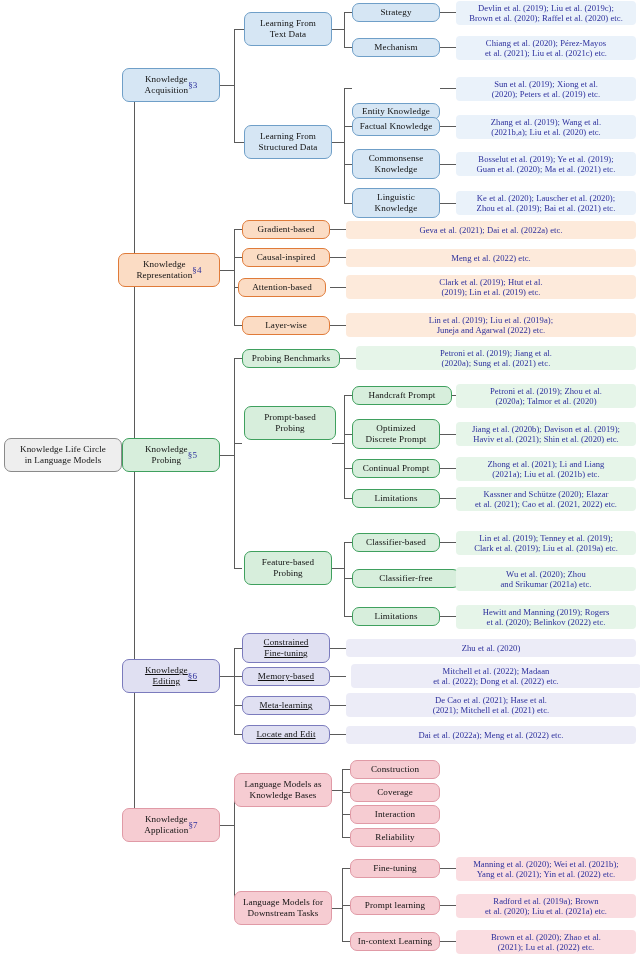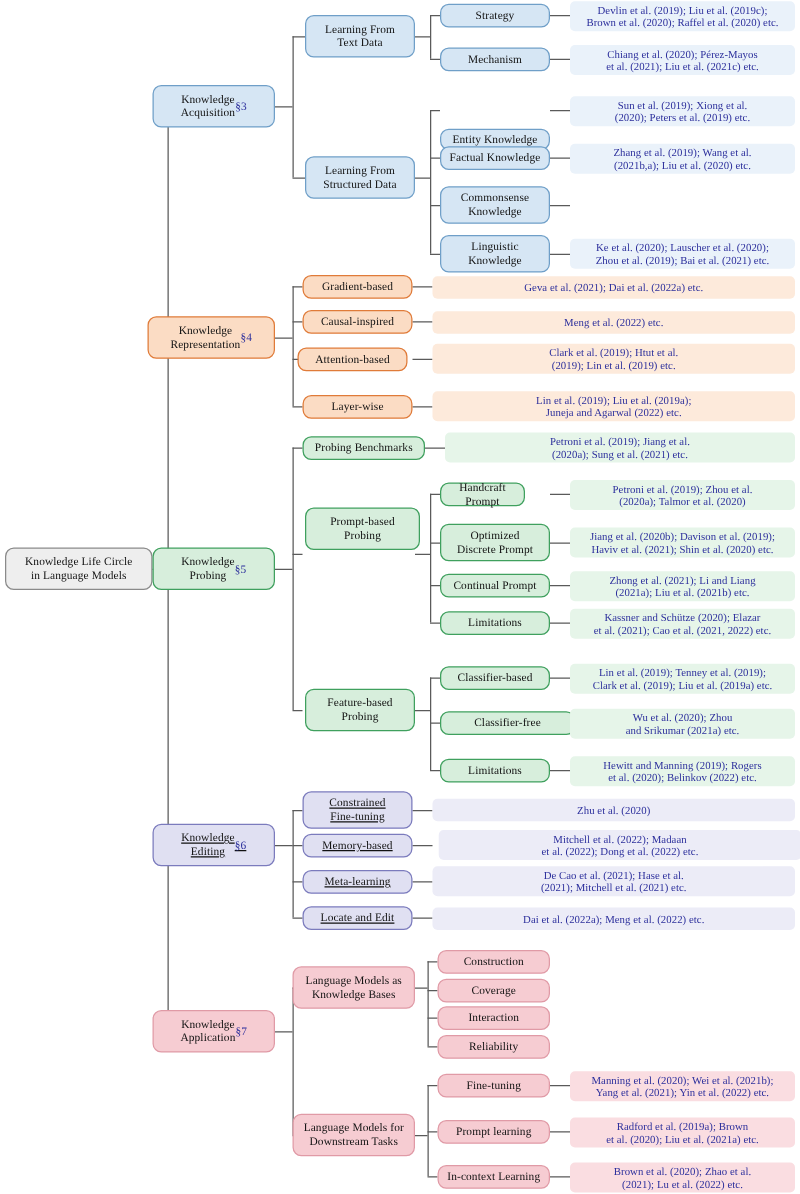--- a/index.html
+++ b/index.html
@@ -199,20 +199,22 @@
   <div class="node c-blue" style="left:352px;top:79px;width:88px;height:17px;margin-top:24px;">Entity Knowledge</div>
   <div class="ref r-blue" style="left:456px;top:77px;width:180px;height:24px;">Sun et al. (2019); Xiong et al.
 (2020); Peters et al. (2019) etc.</div>
 
   <div class="node c-blue" style="left:352px;top:117px;width:88px;height:19px;">Factual Knowledge</div>
   <div class="ref r-blue" style="left:456px;top:115px;width:180px;height:24px;">Zhang et al. (2019); Wang et al.
 (2021b,a); Liu et al. (2020) etc.</div>
 
   <div class="node c-blue" style="left:352px;top:149px;width:88px;height:30px;">Commonsense
 Knowledge</div>
+  <div class="ref r-blue" style="left:456px;top:152px;width:180px;height:24px;">Bosselut et al. (2019); Ye et al. (2019);
+Guan et al. (2020); Ma et al. (2021) etc.</div>
 
   <div class="node c-blue" style="left:352px;top:188px;width:88px;height:30px;">Linguistic
 Knowledge</div>
   <div class="ref r-blue" style="left:456px;top:191px;width:180px;height:24px;">Ke et al. (2020); Lauscher et al. (2020);
 Zhou et al. (2019); Bai et al. (2021) etc.</div>
 
   <div class="node c-orange" style="left:242px;top:220px;width:88px;height:19px;">Gradient-based</div>
   <div class="ref r-orange" style="left:346px;top:221px;width:290px;height:18px;">Geva et al. (2021); Dai et al. (2022a) etc.</div>
 
   <div class="node c-orange" style="left:242px;top:248px;width:88px;height:19px;">Causal-inspired</div>
@@ -226,21 +228,21 @@
   <div class="ref r-orange" style="left:346px;top:313px;width:290px;height:24px;">Lin et al. (2019); Liu et al. (2019a);
 Juneja and Agarwal (2022) etc.</div>
 
   <div class="node c-green" style="left:242px;top:349px;width:98px;height:19px;">Probing Benchmarks</div>
   <div class="ref r-green" style="left:356px;top:346px;width:280px;height:24px;">Petroni et al. (2019); Jiang et al.
 (2020a); Sung et al. (2021) etc.</div>
 
   <div class="node c-green" style="left:244px;top:406px;width:92px;height:34px;">Prompt-based
 Probing</div>
 
-  <div class="node c-green" style="left:352px;top:386px;width:68px;height:19px;">Handcraft Prompt</div>
+  <div class="node c-green" style="left:352px;top:386px;width:100px;height:19px;">Handcraft Prompt</div>
   <div class="ref r-green" style="left:456px;top:384px;width:180px;height:24px;">Petroni et al. (2019); Zhou et al.
 (2020a); Talmor et al. (2020)</div>
 
   <div class="node c-green" style="left:352px;top:419px;width:88px;height:30px;">Optimized
 Discrete Prompt</div>
   <div class="ref r-green" style="left:456px;top:422px;width:180px;height:24px;">Jiang et al. (2020b); Davison et al. (2019);
 Haviv et al. (2021); Shin et al. (2020) etc.</div>
 
   <div class="node c-green" style="left:352px;top:459px;width:88px;height:19px;">Continual Prompt</div>
   <div class="ref r-green" style="left:456px;top:457px;width:180px;height:24px;">Zhong et al. (2021); Li and Liang

